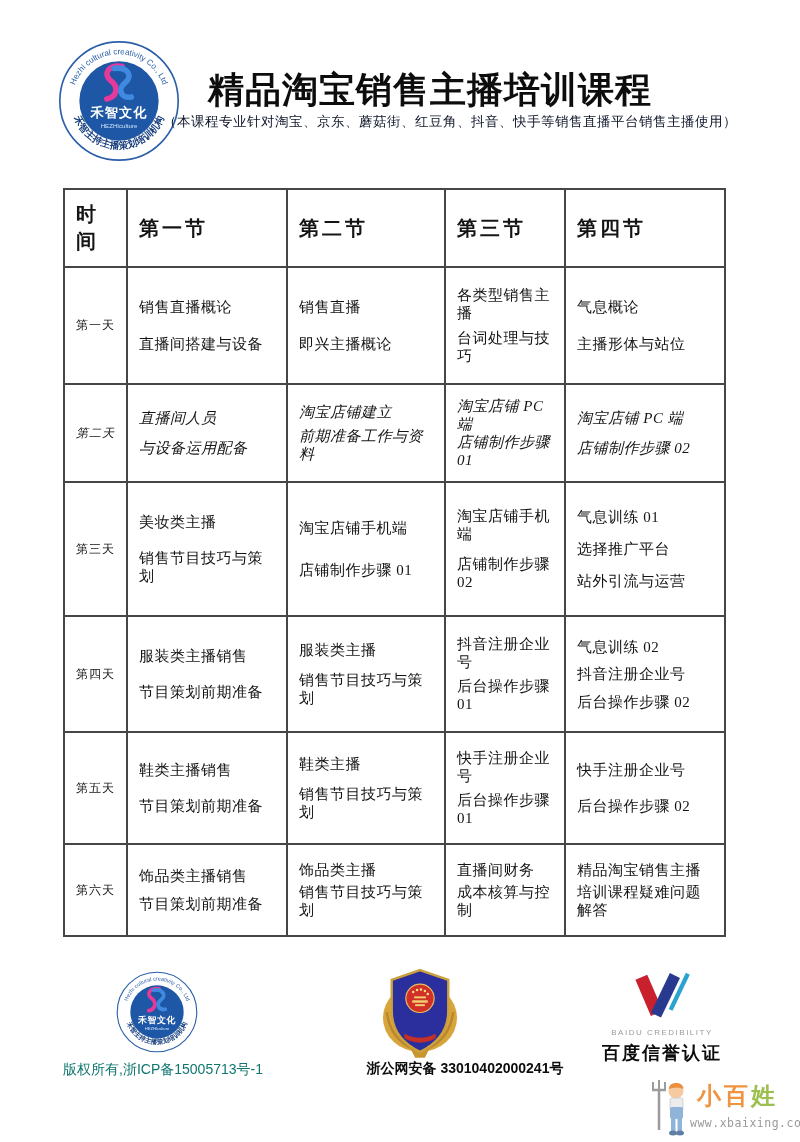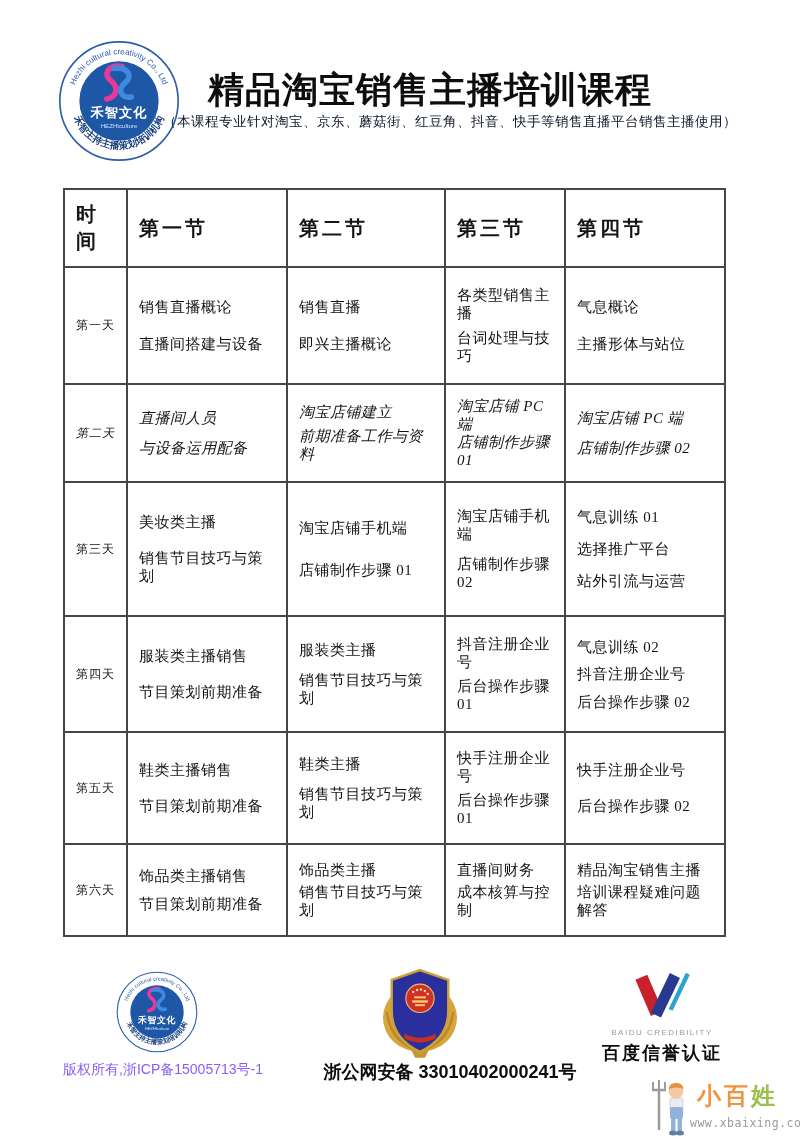--- a/index.html
+++ b/index.html
@@ -41,26 +41,26 @@
   .cell {
     display:flex; flex-direction:column; justify-content:space-evenly;
     height:100%; width:100%; font-size:15px; letter-spacing:0.5px;
   }
   .cl { line-height:1.2; }
 
   
   .f-left-logo { position:absolute; left:116px; top:971px; width:82px; height:82px; }
   .f-copyright {
     position:absolute; left:40px; top:1061px; width:246px; text-align:center;
-    font-family:"Liberation Sans","DejaVu Sans",sans-serif; font-size:14px; color:#8b5cf6;
+    font-family:"Liberation Sans","DejaVu Sans",sans-serif; font-size:14px; color:#0f766e;
   }
   .f-badge { position:absolute; left:381px; top:965px; width:78px; height:93px; }
   .f-police {
-    position:absolute; left:315px; top:1060px; width:270px; text-align:center;
-    font-family:"Liberation Sans","DejaVu Sans",sans-serif; font-size:18px; font-weight:bold; color:#0c0c0c;
+    position:absolute; left:330px; top:1060px; width:270px; text-align:center;
+    font-family:"Liberation Sans","DejaVu Sans",sans-serif; font-size:14px; font-weight:bold; color:#0c0c0c;
   }
   .f-baidu { position:absolute; left:588px; top:968px; width:148px; text-align:center;
     font-family:"Liberation Sans","DejaVu Sans",sans-serif; }
   .f-baidu svg { width:62px; height:58px; display:block; margin:0 auto; }
   .baidu-cn { font-size:19px; font-weight:bold; color:#24356f; letter-spacing:3px; margin-top:2px; }
   .baidu-en { font-size:8px; color:#9a9a9a; letter-spacing:1.5px; margin-top:2px; }
   .baidu-cert { font-size:18px; font-weight:bold; color:#0c0c0c; letter-spacing:2px; margin-top:4px; }
 
   
   .wm-mascot { position:absolute; left:650px; top:1074px; width:46px; height:64px; }

